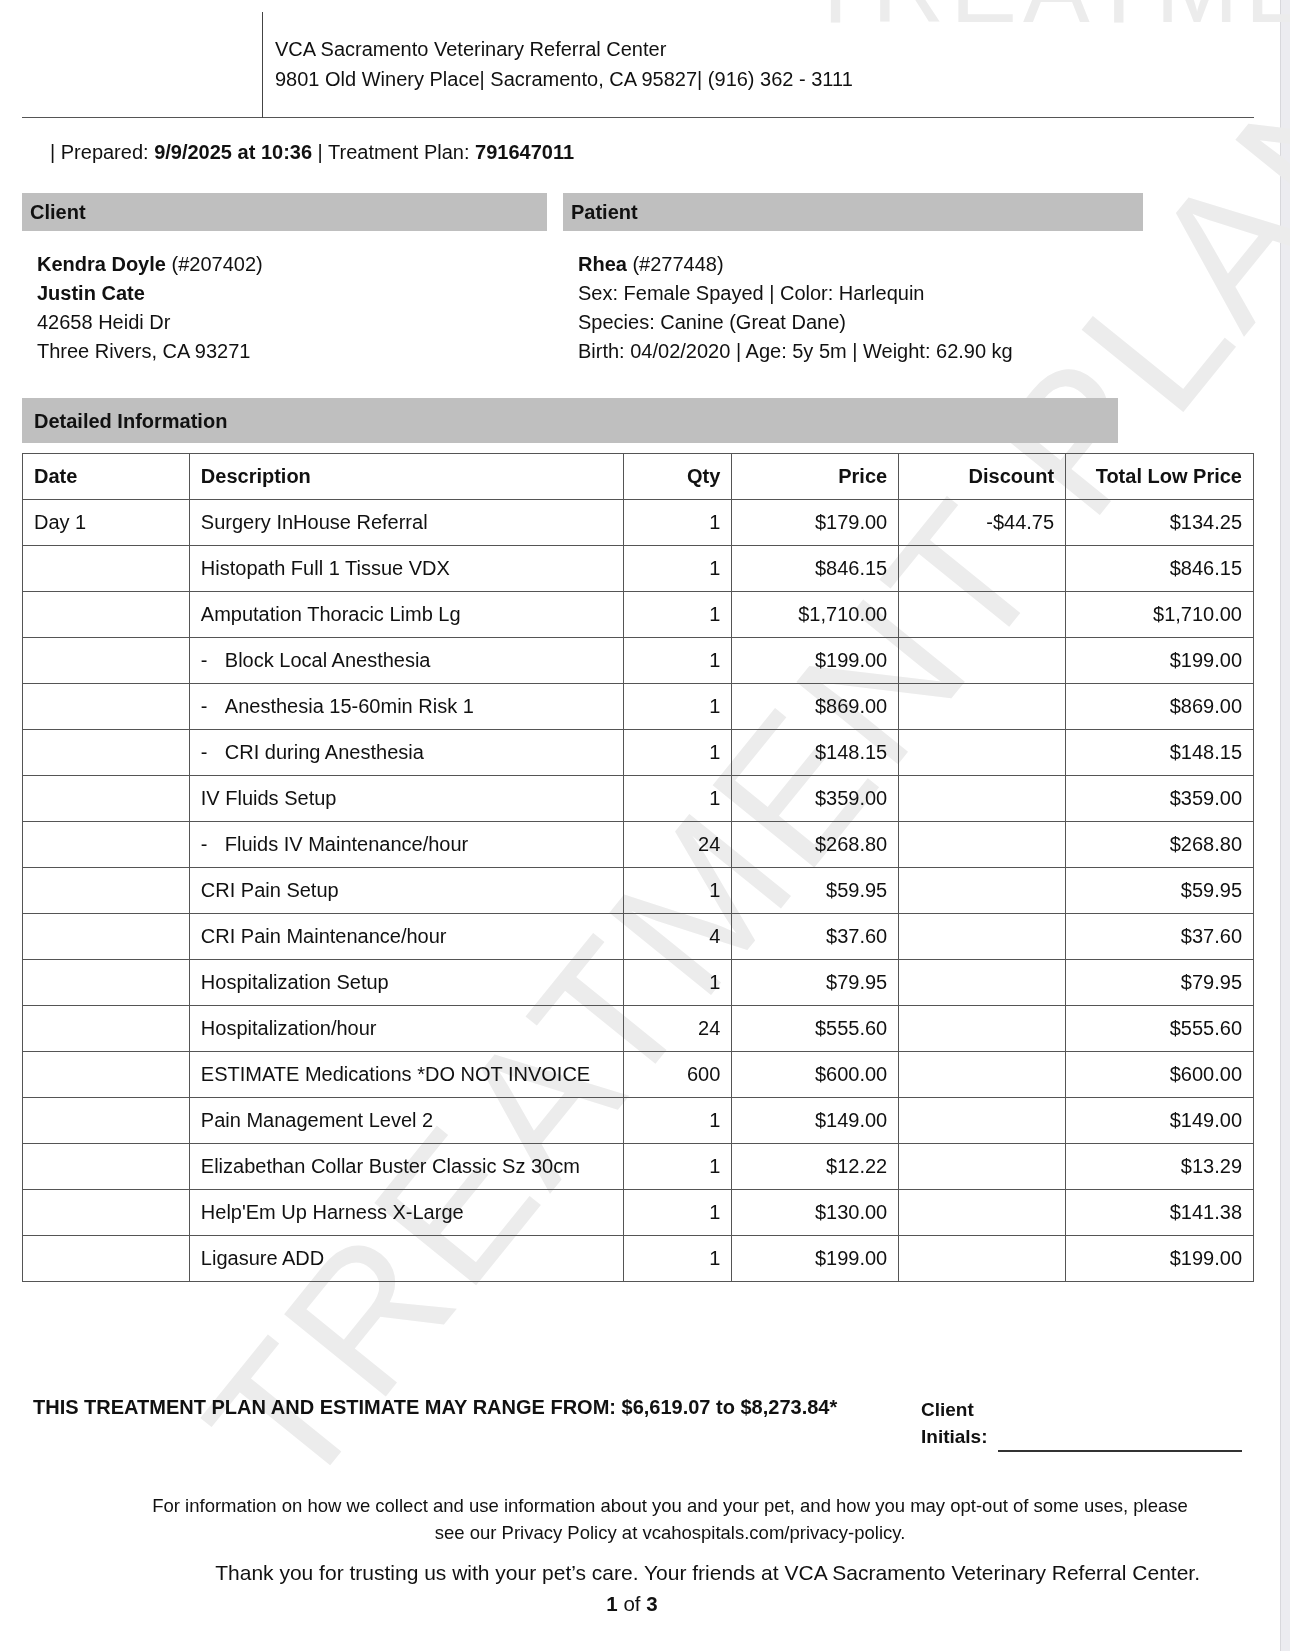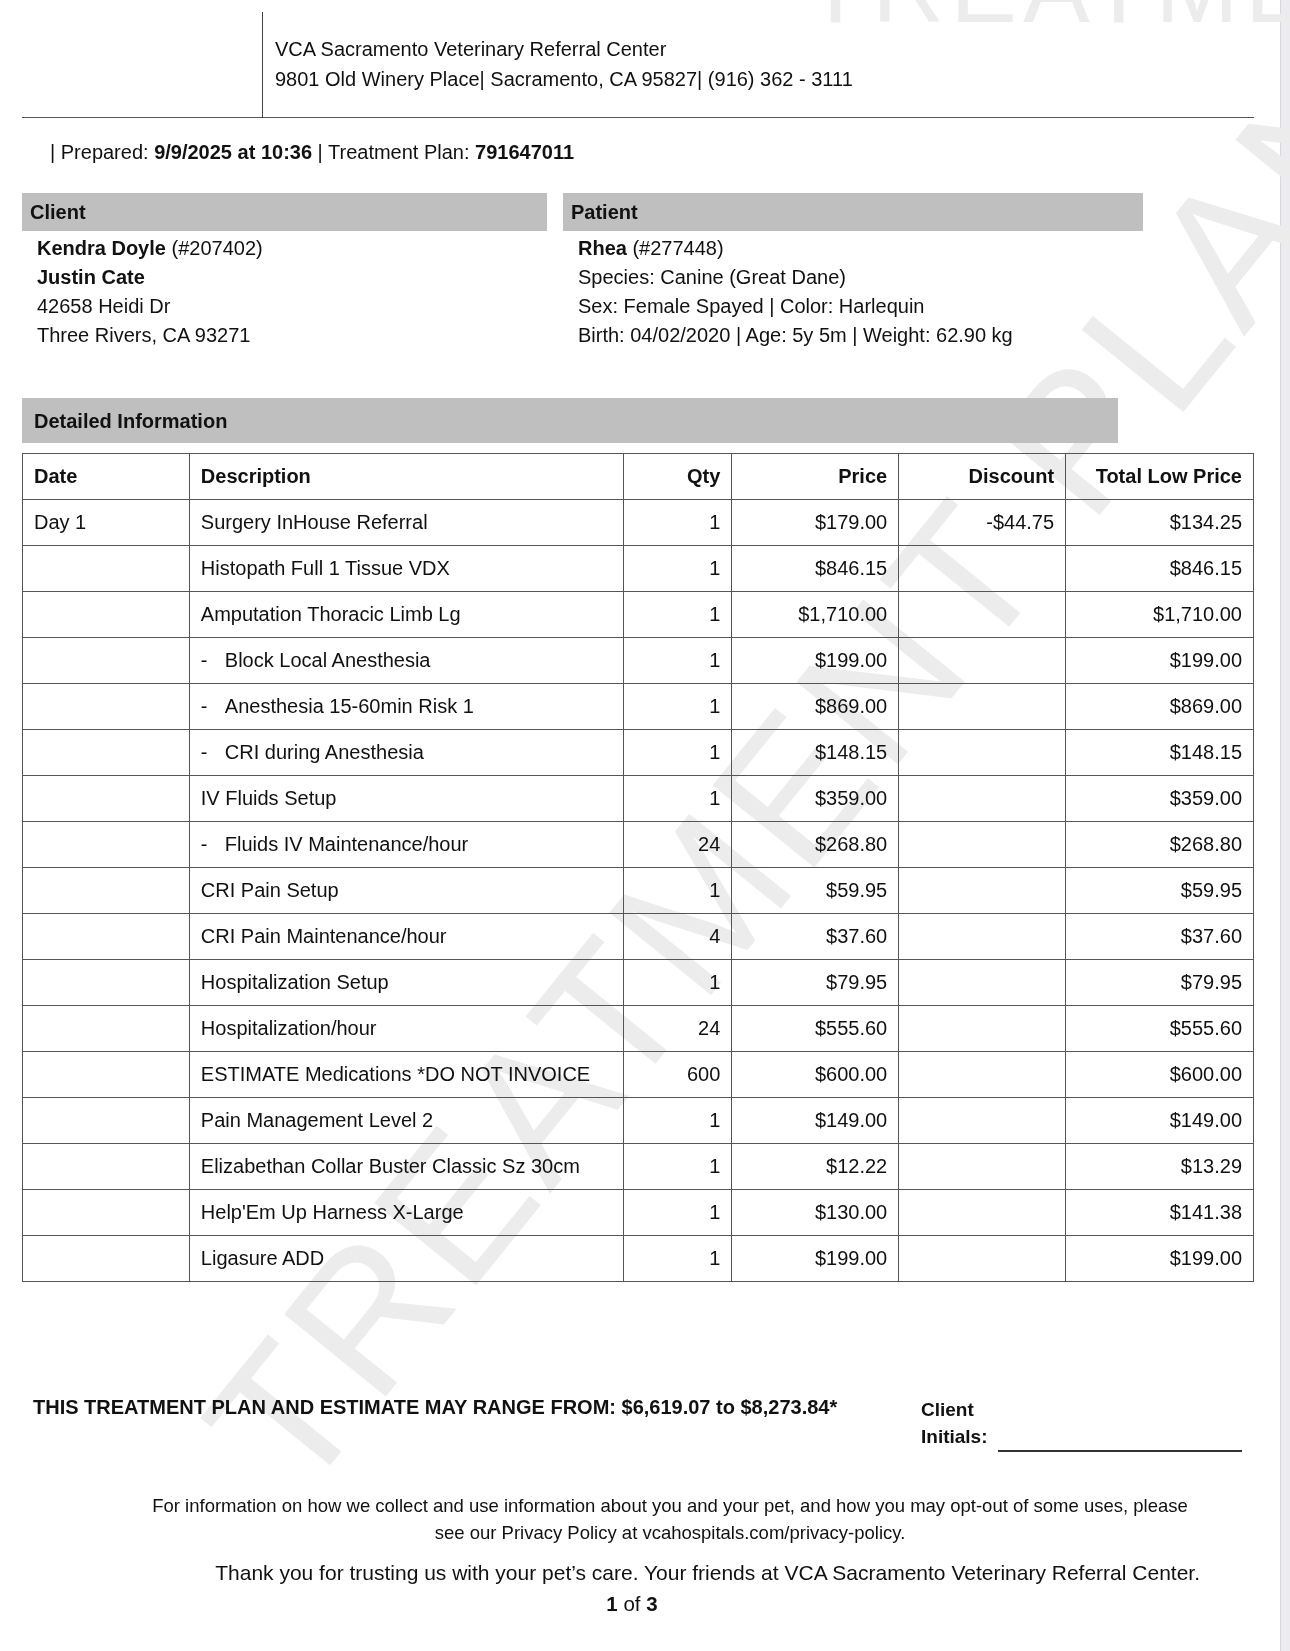--- a/index.html
+++ b/index.html
@@ -20,21 +20,21 @@
   .header-divider { position: absolute; left: 240px; top: 0; width: 1px; height: 106px; background: #444; }
   .clinic-name { position: absolute; left: 253px; top: 26px; font-weight: normal; font-size: 20px; }
   .clinic-addr { position: absolute; left: 253px; top: 56px; font-size: 20px; }
 
   .prepared { position: absolute; left: 50px; top: 141px; font-size: 20px; }
   .prepared b { font-weight: bold; }
 
   .section-bar { position: absolute; background: #bfbfbf; font-weight: bold; font-size: 20px; padding-left: 8px; line-height: 38px; height: 38px; }
   .client-bar { left: 22px; top: 193px; width: 525px; }
   .patient-bar { left: 563px; top: 193px; width: 580px; }
-  .info-block { position: absolute; font-size: 20px; line-height: 29px; }
+  .info-block { position: absolute; font-size: 20px; line-height: 29px; margin-top: 16px; }
   .client-info { left: 37px; top: 234px; }
   .patient-info { left: 578px; top: 234px; }
 
   .detail-bar { left: 22px; top: 398px; width: 1096px; height: 45px; line-height: 47px; padding-left: 12px; }
 
   table.items { position: absolute; left: 22px; top: 453px; width: 1232px; border-collapse: collapse; font-size: 20px; }
   table.items th, table.items td { border: 1.5px solid #555; padding: 0 11px; height: 46px; vertical-align: middle; }
   table.items th { font-weight: bold; text-align: left; height: 46px; }
   table.items th.num, table.items td.num { text-align: right; }
   table.items td.desc.tall { height: 60px; line-height: 27px; }
@@ -78,22 +78,22 @@
 
 <div class="info-block client-info">
   <div><b>Kendra Doyle</b><span> (#207402)</span></div>
   <div><b>Justin Cate</b></div>
   <div>42658 Heidi Dr</div>
   <div>Three Rivers, CA 93271</div>
 </div>
 
 <div class="info-block patient-info">
   <div><b>Rhea</b><span> (#277448)</span></div>
+  <div>Sex: Female Spayed | Color: Harlequin</div>
   <div>Species: Canine (Great Dane)</div>
-  <div>Sex: Female Spayed | Color: Harlequin</div>
   <div>Birth: 04/02/2020 | Age: 5y 5m | Weight: 62.90 kg</div>
 </div>
 
 <div class="section-bar detail-bar">Detailed Information</div>
 
 <table class="items">
   <colgroup>
     <col class="col-date">
       <col class="col-desc">
       <col class="col-qty">

